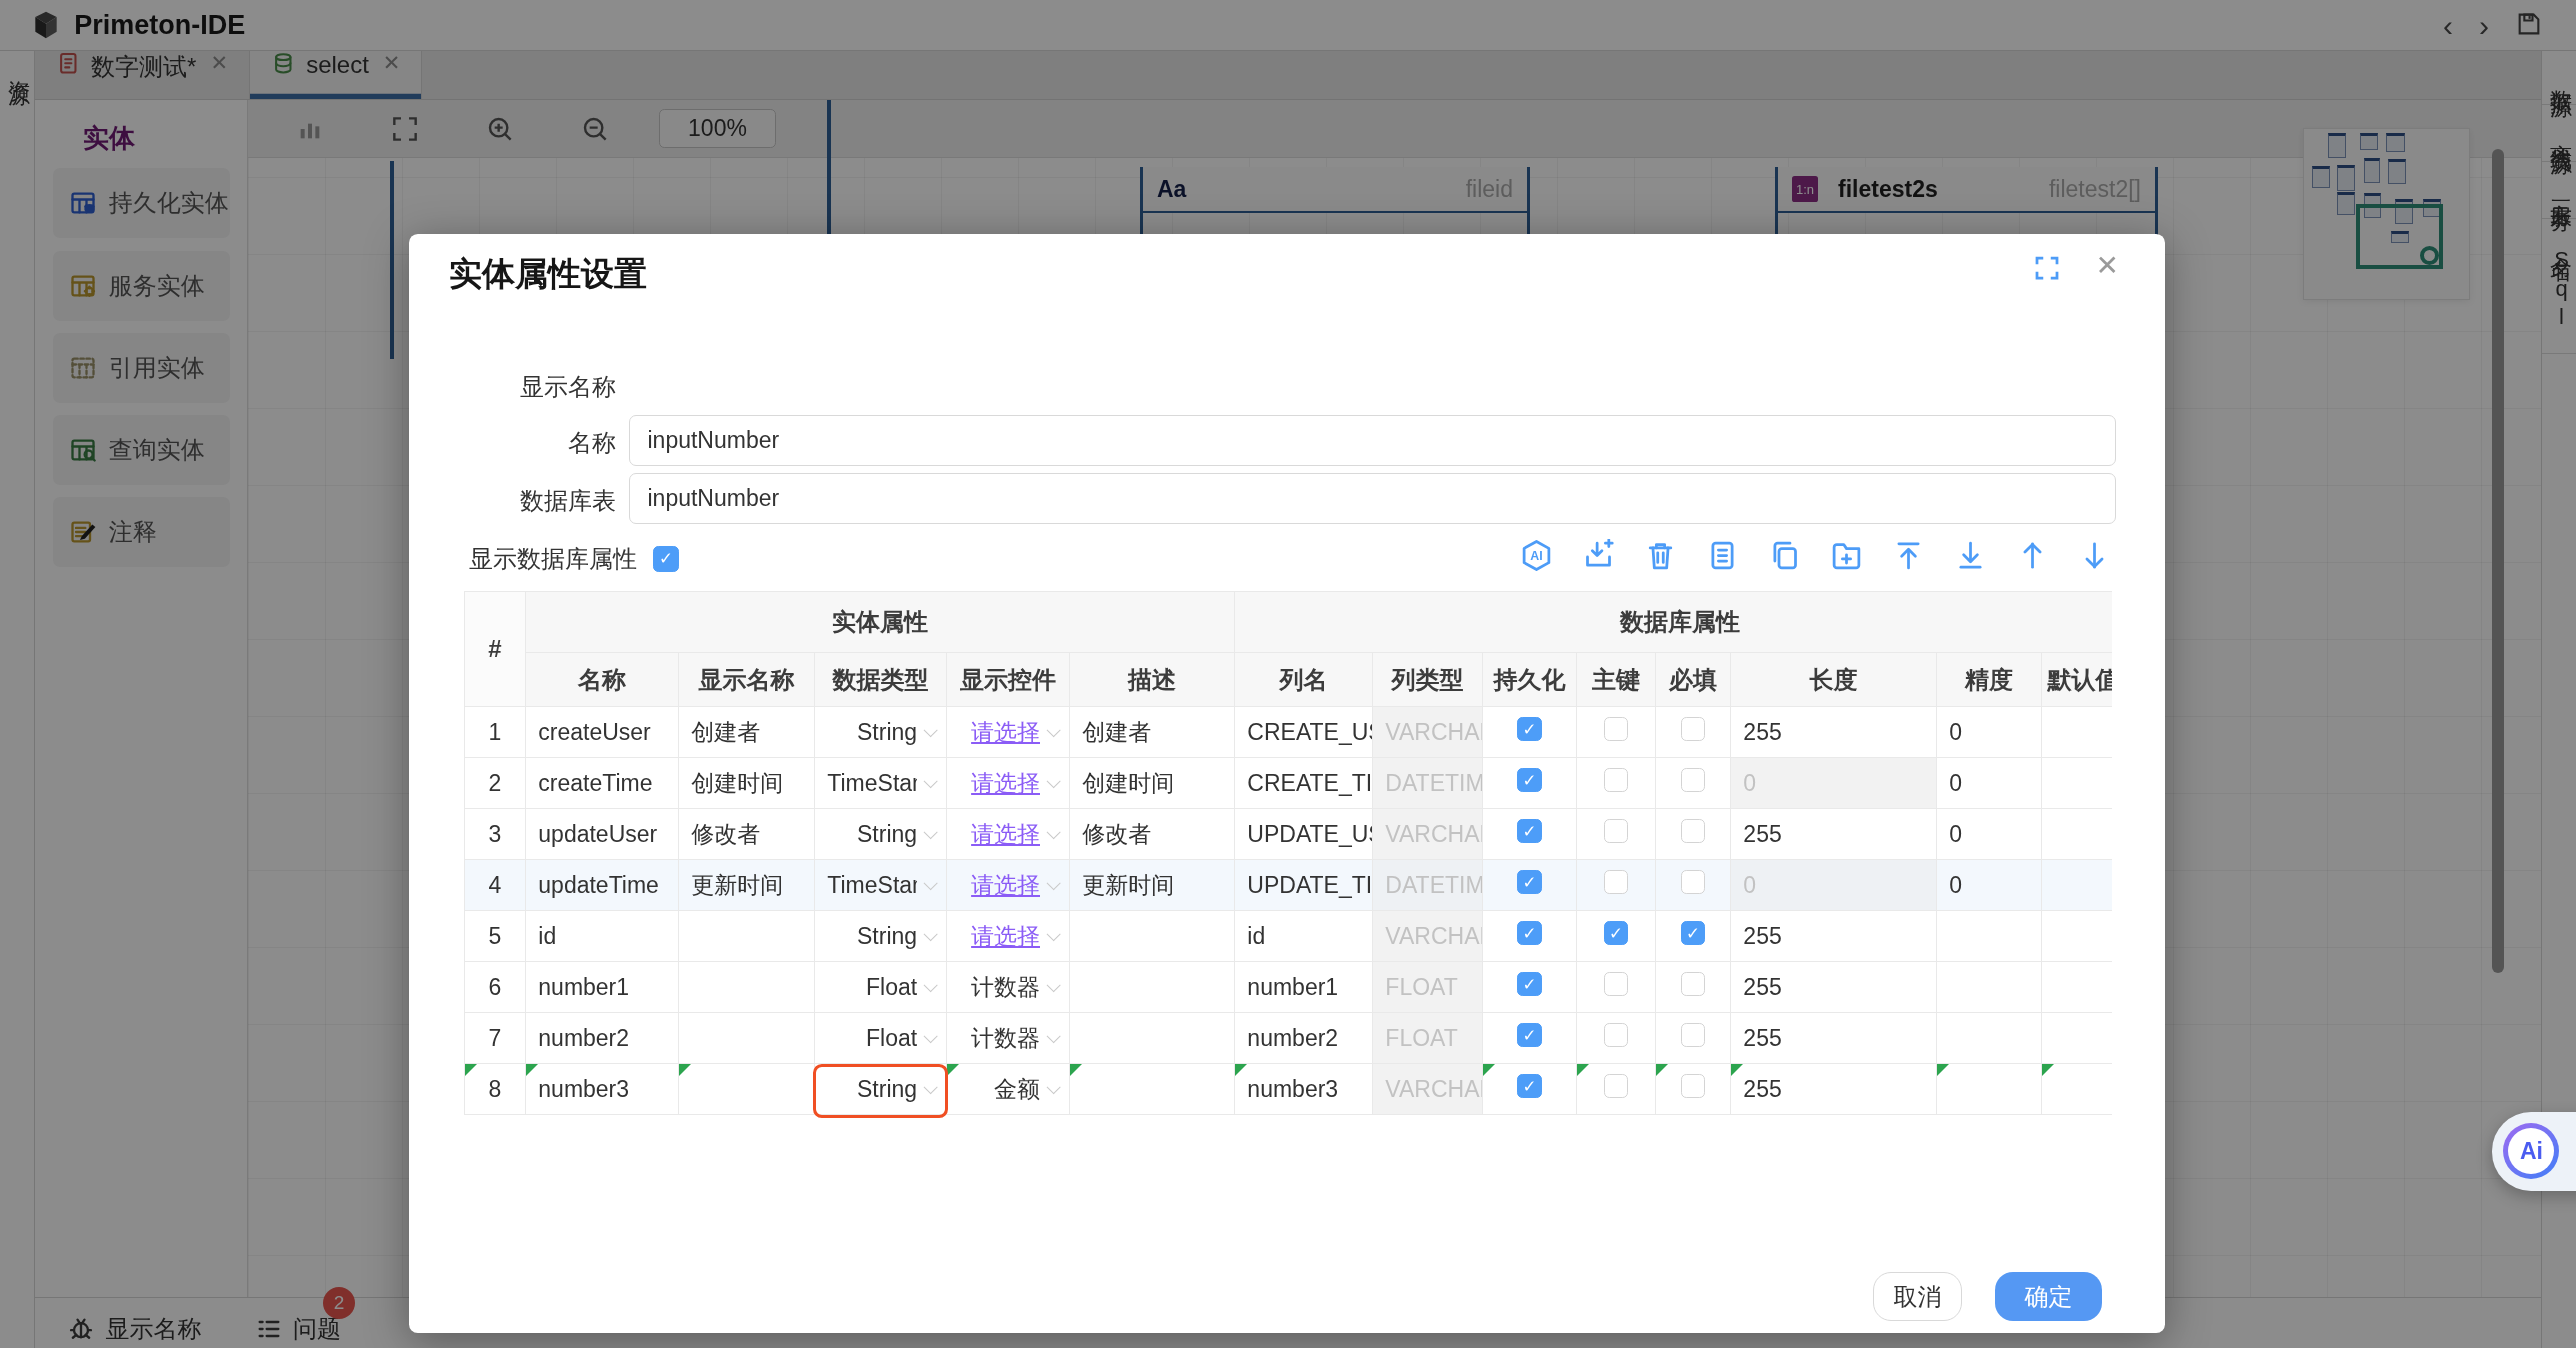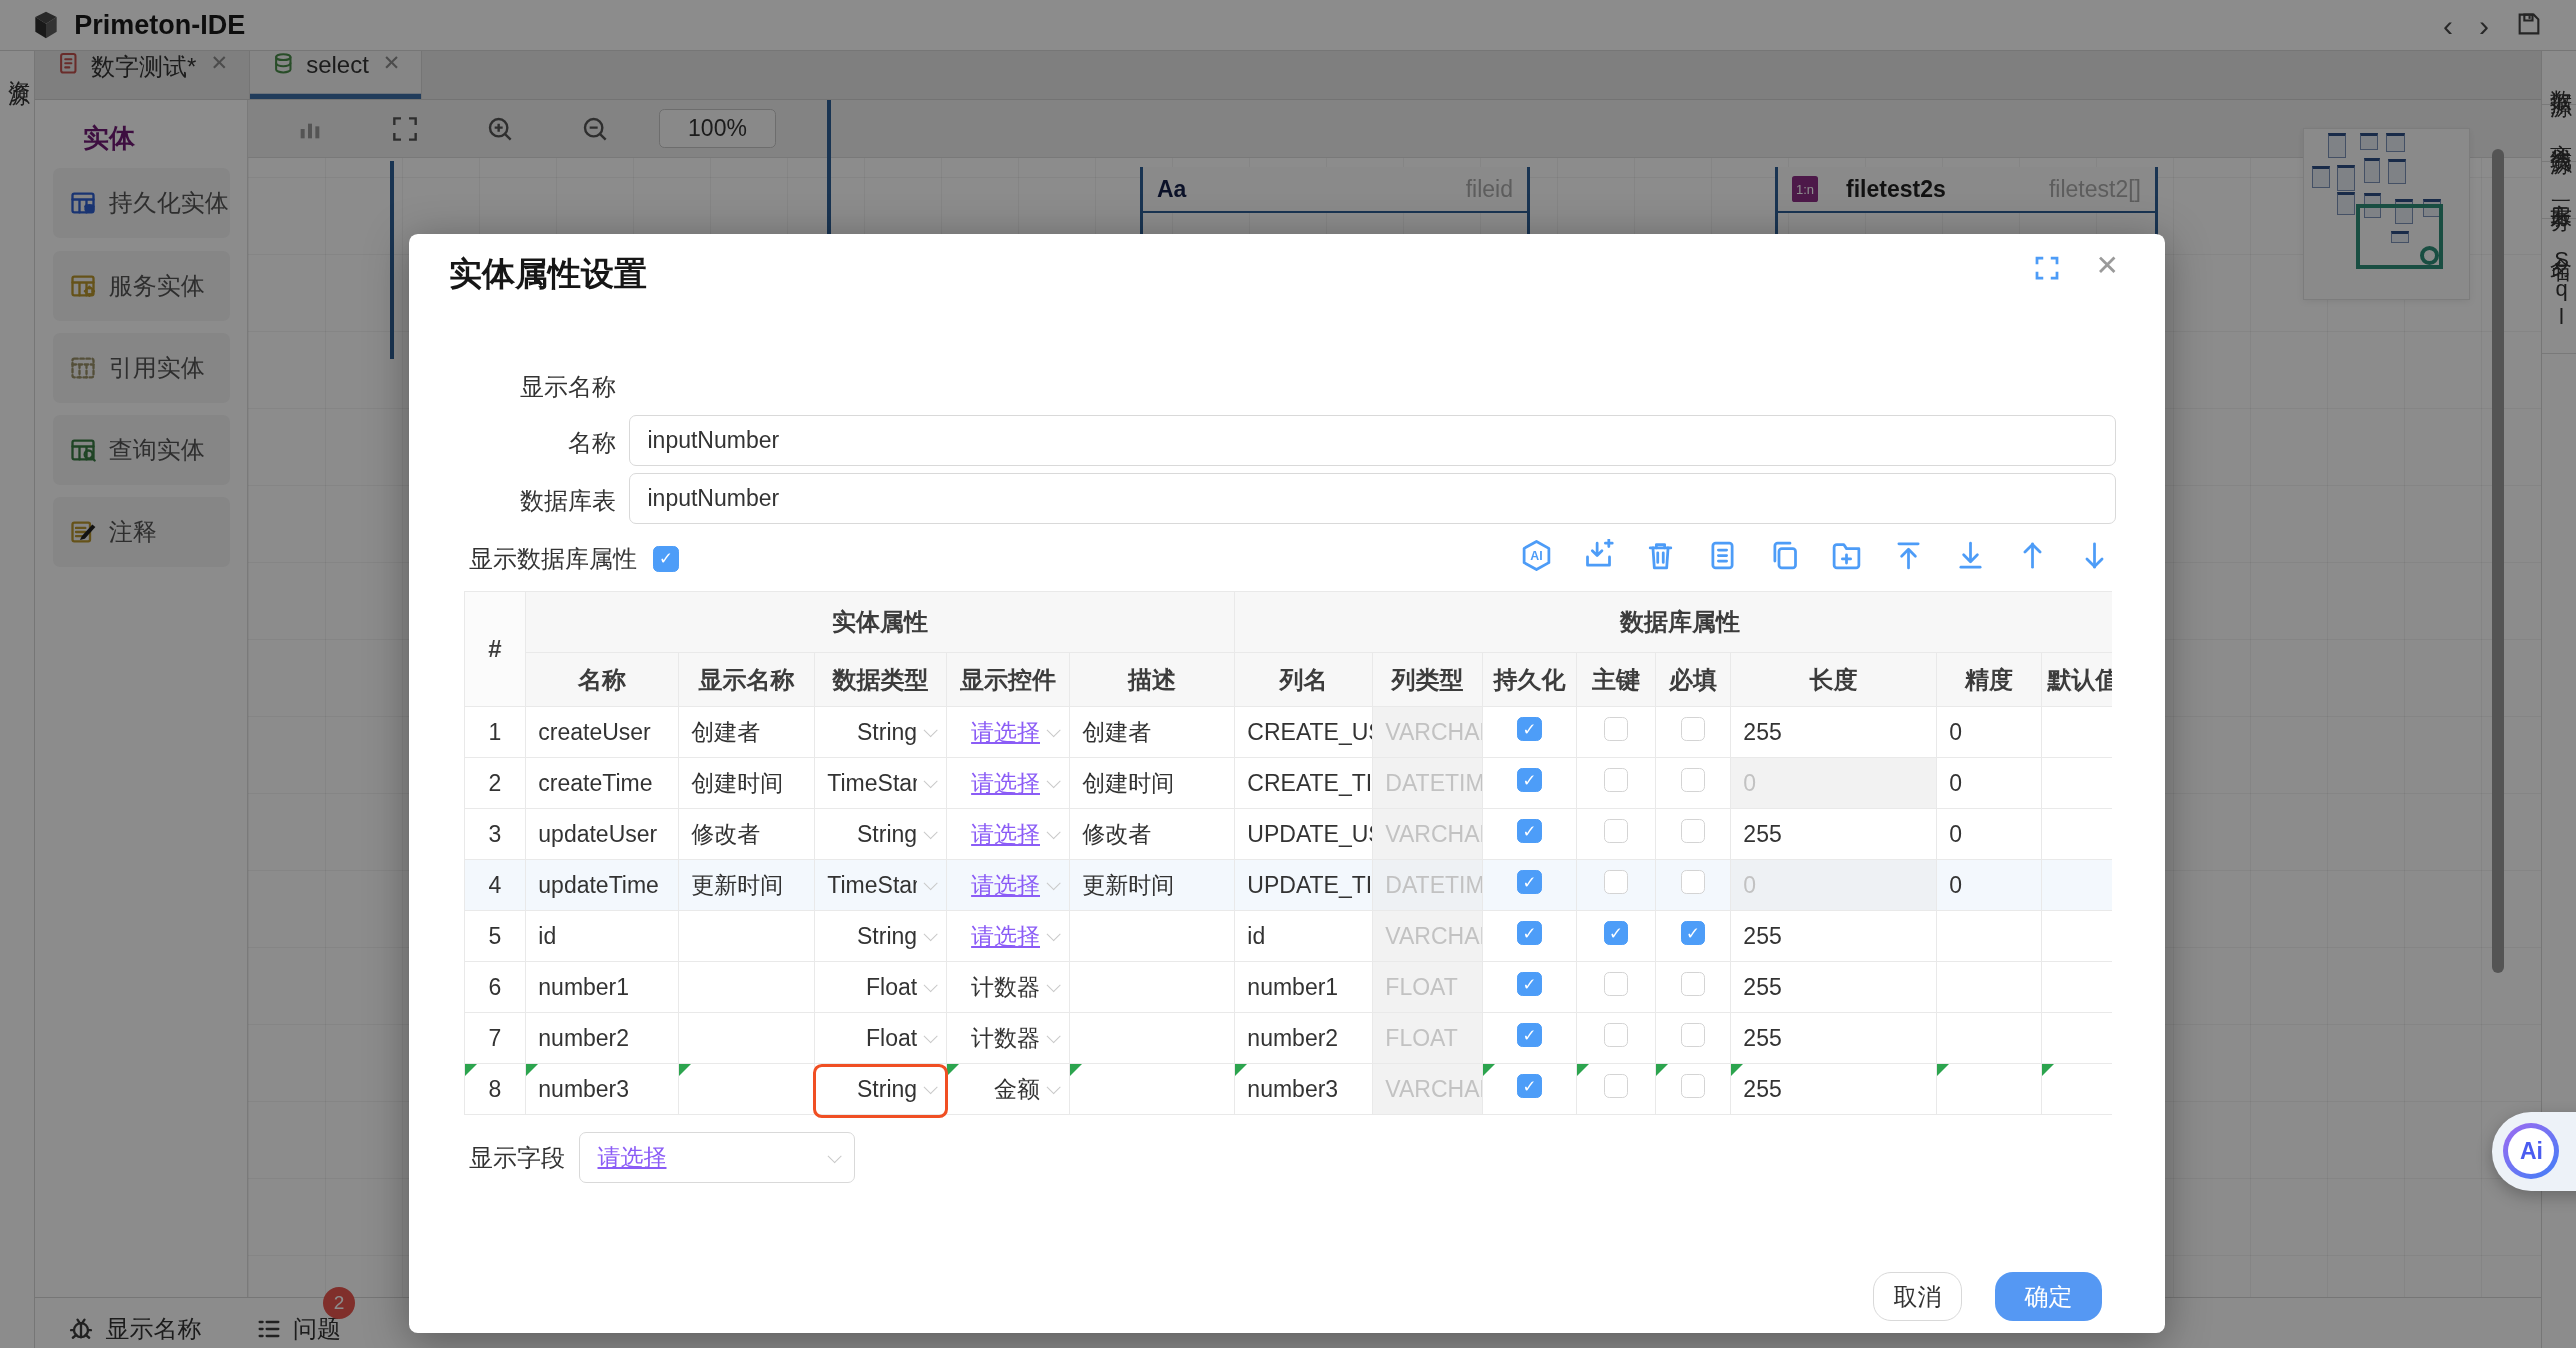--- a/index.html
+++ b/index.html
@@ -32,21 +32,21 @@
   
   .canvas { position:absolute; left:248px; top:100px; right:35px; bottom:51px; background:#fff;
     background-image: linear-gradient(rgba(0,0,0,.05) 0.9px, transparent 0.9px), linear-gradient(90deg, rgba(0,0,0,.05) 0.9px, transparent 0.9px);
     background-size:77px 77px; z-index:1; }
   .canvas-toolbar { position:absolute; left:0; top:0; right:0; height:58px; background:#efefef; border-bottom:0.9px solid #dcdcdc; display:flex; align-items:center; }
   .ct-icon { margin-left:63px; width:32px; height:32px; }
   .ct-icon:first-child { margin-left:46px; }
   .zoom-box { margin-left:48px; width:117px; height:39px; border:0.9px solid #c7c7c7; border-radius:5.3px; background:#fafafa; font-size:23px; color:#333; display:flex; align-items:center; justify-content:center; }
   .guide-line { position:absolute; width:3.5px; background:#2f5f96; }
   .ent-box { position:absolute; height:256px; border-left:3.5px solid #2f5f96; border-right:3.5px solid #2f5f96; }
-  .ent-head { height:46px; background:#fbfbfb; border-bottom:2.6px solid #2f5f96; display:flex; align-items:center; padding:0 14px; gap:28px; font-size:23px; }
+  .ent-head { height:46px; background:#fbfbfb; border-bottom:2.6px solid #2f5f96; display:flex; align-items:center; padding:0 14px; gap:20px; font-size:23px; }
   .ent-title { font-weight:bold; color:#14204a; }
   .ent-ref { margin-left:auto; color:#aaa; }
   .rel-badge { width:26px; height:26px; background:#8c2f86; color:#fff; font-size:13px; display:flex; align-items:center; justify-content:center; border-radius:2.6px; }
   .minimap { position:absolute; left:2055px; top:28px; width:167px; height:172px; background:#fcfcfc; border:0.9px solid #e2e2e2; box-shadow:0 1.8px 7px rgba(0,0,0,.08); }
   .mm-box { position:absolute; background:#e8edf5; border:0.9px solid #7d93b8; border-top:3.5px solid #2e4f86; }
   .mm-view { position:absolute; border:4.4px solid #2f8f78; }
   .mm-circle { position:absolute; border:4.4px solid #2f8f78; border-radius:50%; }
   .scroll-thumb { position:absolute; right:37px; top:49px; width:12.3px; height:824px; border-radius:6.1px; background:#9a9a9a; }
 
   
@@ -620,27 +620,20 @@
             <td class="ctr mod"><span class="cb"></span></td>
             <td class=" mod">255</td>
             <td class=" mod"></td>
             <td class=" mod"></td>
           </tr>
         </tbody>
       </table>
     <div class="redbox"></div>
   </div>
 
-  <div class="display-field">
-    <span>显示字段</span>
-    <div class="df-select">
-      <span class="ph">请选择</span>
-      <span class="caret"></span>
-    </div>
-  </div>
 
   <div class="modal-btns">
     <div class="btn cancel">取消</div>
     <div class="btn ok">确定</div>
   </div>
 </div>
 
 <div class="ai-pill">
   <div class="ai-ring">
     <div class="ai-inner">Ai</div>

